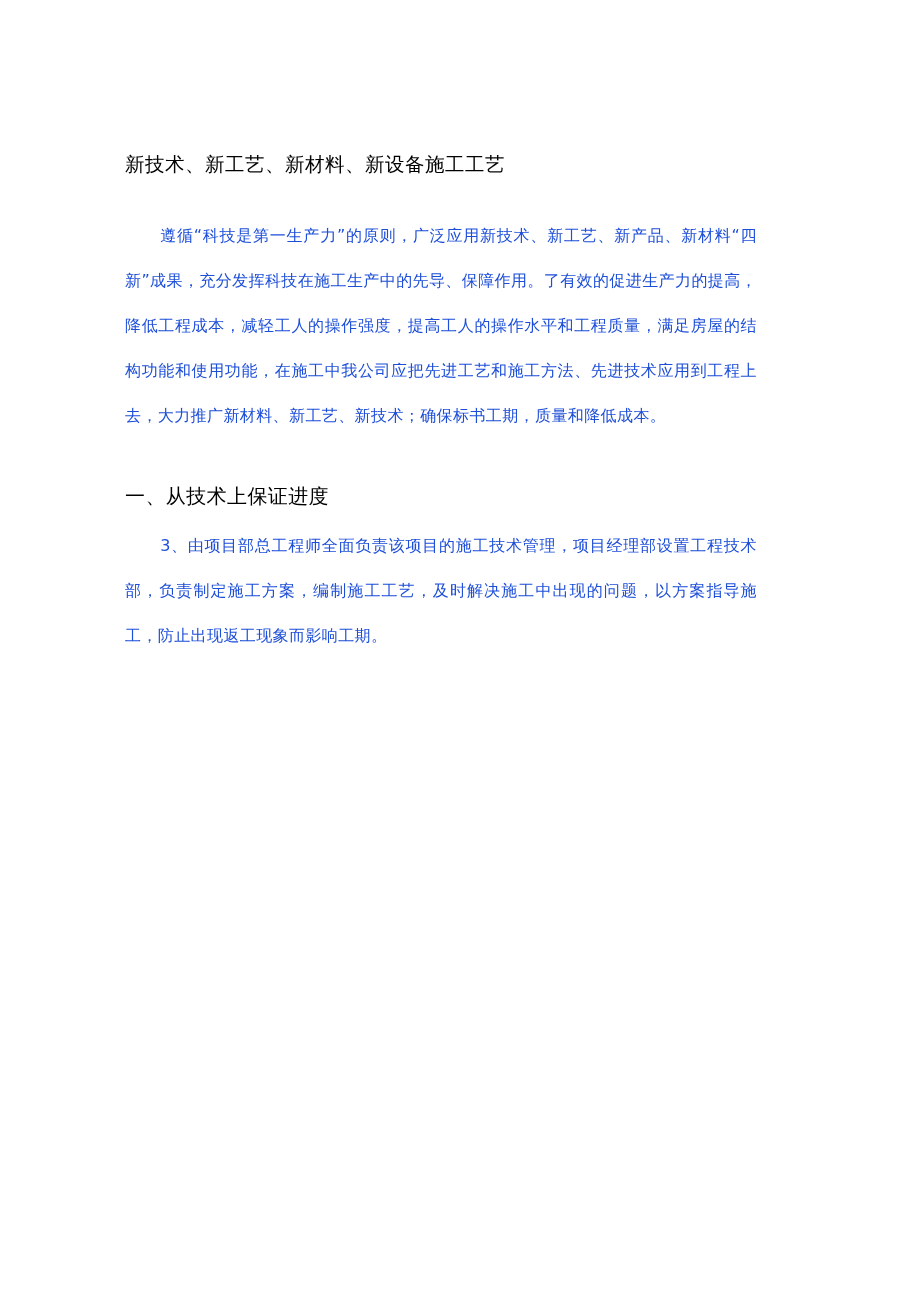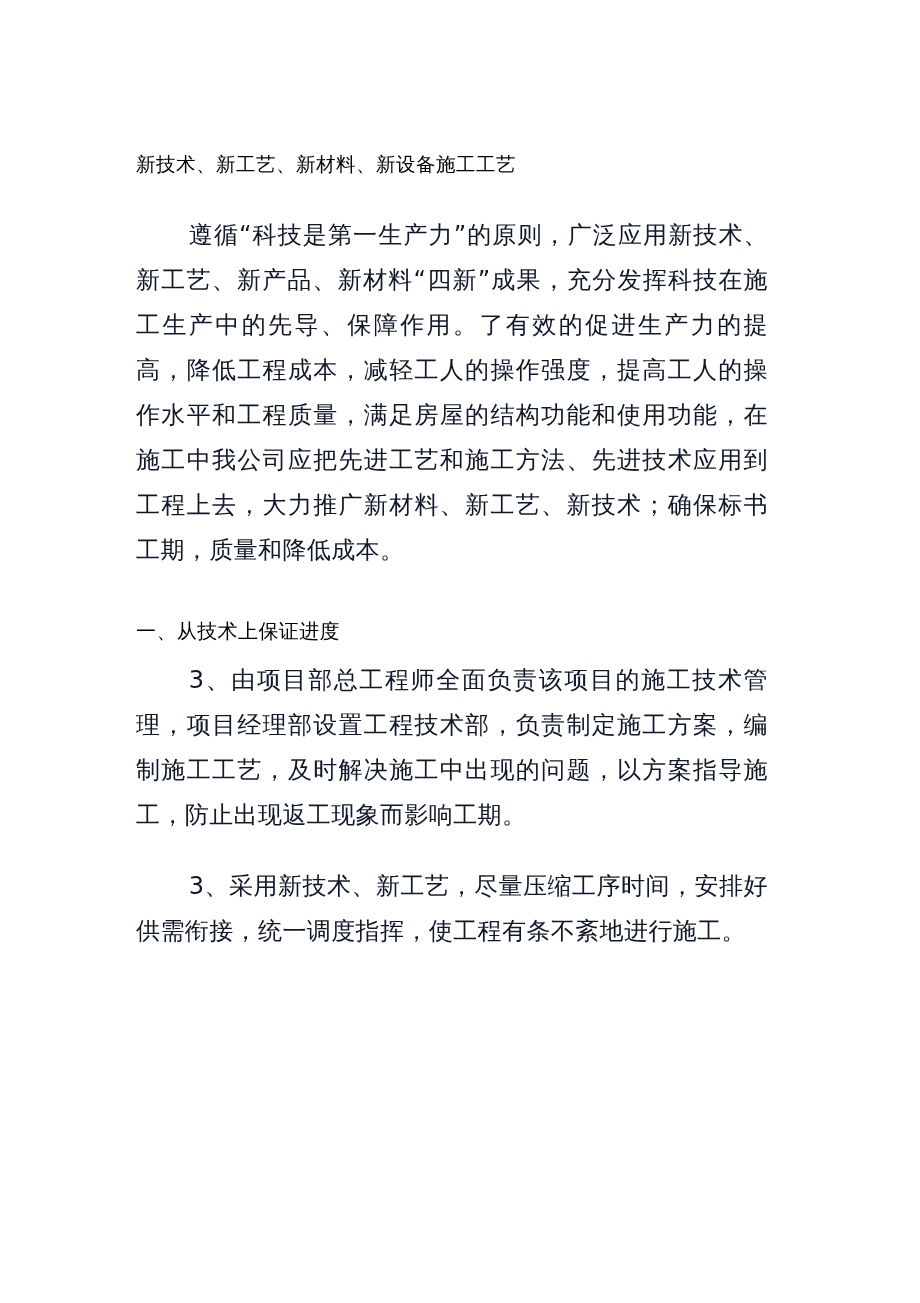--- a/index.html
+++ b/index.html
@@ -16,40 +16,40 @@
     position: relative;
     width: 920px;
     height: 1303px;
     margin: 0 auto;
     background: #ffffff;
     overflow: hidden;
     box-sizing: border-box;
   }
   .content {
     position: absolute;
-    left: 136px;
+    left: 125px;
     top: 150px;
     width: 640px;
   }
   .doc-title {
     font-size: 19.5px;
     line-height: 1.5;
     letter-spacing: 0.5px;
     margin: 0 0 34px 0;
     font-weight: normal;
     color: #000000;
   }
   p.para {
-    font-size: 24px;
+    font-size: 16px;
     line-height: 45px;
     letter-spacing: 0.4px;
     margin: 0 8px 14px 0;
     text-align: justify;
     text-justify: inter-ideograph;
-    color: #0f172a;
+    color: #1d4ed8;
   }
   p.indent {
     text-indent: 2.2em;
   }
   p.heading {
     font-size: 20px;
     line-height: 45px;
     letter-spacing: 0.4px;
     margin: 0 0 4px 0;
     color: #000000;
@@ -71,16 +71,15 @@
 
     <p class="heading">一、从技术上保证进度</p>
 
     <p class="para indent">3、由项目部总工程师全面负责该项目的施工技术管理，项目经理部设置工程技术部，负责制定施工方案，编制施工工艺，及时解决施工中出现的问题，以方案指导施工，防止出现返工现象而影响工期。</p>
 
     <div class="spacer-sm"></div>
 
 
     <div class="spacer-sm"></div>
 
-    <p class="para indent">3、采用新技术、新工艺，尽量压缩工序时间，安排好供需衔接，统一调度指挥，使工程有条不紊地进行施工。</p>
 
   </div>
 </div>
 
 </body></html>

